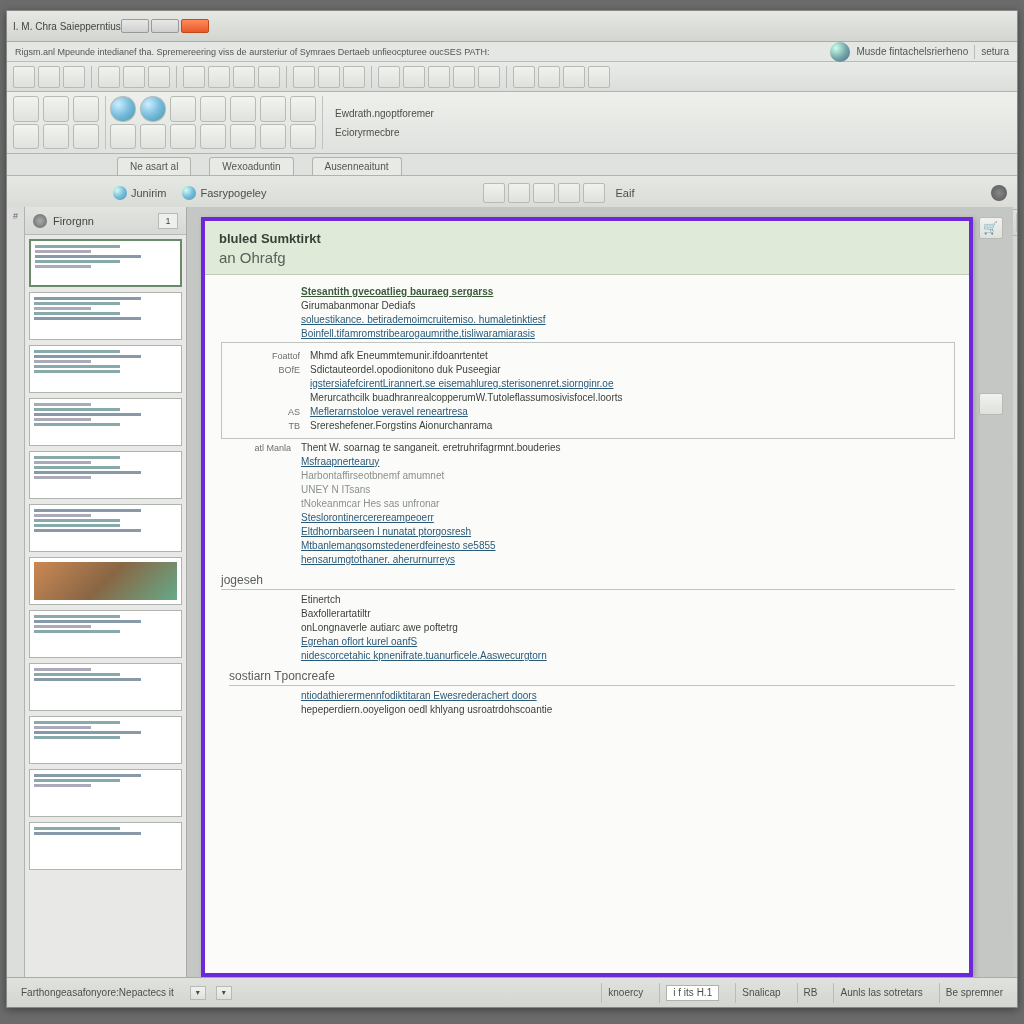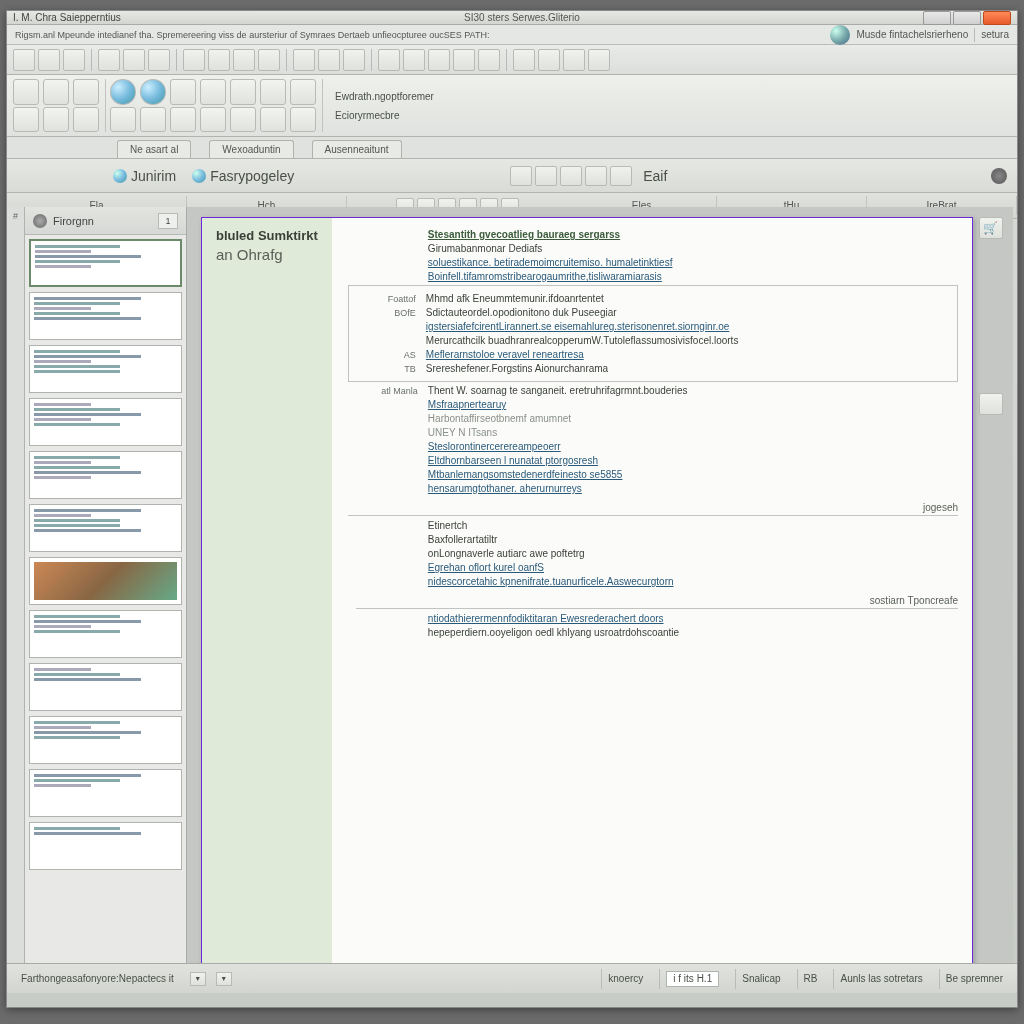--- a/index.html
+++ b/index.html
@@ -1,19 +1,19 @@
 <!DOCTYPE html>
 <html><head>
 <meta charset="utf-8">
 <style>
 * { margin: 0; padding: 0; box-sizing: border-box; font-family: "Segoe UI", Tahoma, sans-serif; }
 body { background: #6b6b6b; width: 1024px; height: 1024px; overflow: hidden; font-size: 11px; color: #333; }
 .window { position: absolute; top: 10px; left: 6px; right: 6px; bottom: 16px; background: linear-gradient(#d8dad6, #c8ccc7); border: 1px solid #888; box-shadow: 0 2px 8px rgba(0,0,0,0.4); }
 
-.titlebar { height: 14px; background: linear-gradient(#e6e8e4, #d2d5d0); display: flex; align-items: center; padding: 0 6px; border-bottom: 1px solid #aaa; font-size: 10px; color: #444; }
+.titlebar { height: 31px; background: linear-gradient(#e6e8e4, #d2d5d0); display: flex; align-items: center; padding: 0 6px; border-bottom: 1px solid #aaa; font-size: 10px; color: #444; }
 .titlebar .titleleft { flex: 0 0 auto; }
 .titlebar .titlemid { flex: 1; text-align: center; color: #555; }
 .titlebar .winbtns { display: flex; gap: 2px; }
 .titlebar .winbtn { width: 28px; height: 14px; background: linear-gradient(#e8e8e8,#d0d0d0); border: 1px solid #999; border-radius: 2px; }
 .titlebar .winbtn.close { background: linear-gradient(#ff8a5a,#e85a2a); border-color: #c04a1a; }
 
 .infobar { height: 20px; background: #e4e7e3; border-bottom: 1px solid #bbb; font-size: 9px; color: #555; padding: 3px 8px; display: flex; align-items: center; }
 .infobar-right { margin-left: auto; display: flex; align-items: center; gap: 6px; font-size: 10px; }
 .infobar-right .globe { width: 20px; height: 20px; border-radius: 50%; background: radial-gradient(circle at 30% 30%, #cfe, #7aa, #468); }
 
@@ -24,21 +24,21 @@
 .bigtoolbar { height: 62px; background: linear-gradient(#eef0ec,#dfe2de); border-bottom: 1px solid #b0b4af; display: flex; padding: 4px 6px; gap: 4px; }
 .bigtoolbar .group { display: flex; gap: 4px; align-items: stretch; border-right: 1px solid #c0c3bf; padding-right: 6px; }
 .bigtoolbar .bigbtn { width: 26px; height: 26px; background: linear-gradient(#f2f4f0,#e0e2de); border: 1px solid #b8bab6; border-radius: 3px; }
 .bigtoolbar .bigbtn.round { border-radius: 50%; background: radial-gradient(circle at 30% 30%, #cef,#7bd,#49a); }
 .bigtoolbar .col { display: flex; flex-direction: column; gap: 2px; }
 .bigtoolbar .labels { display: flex; flex-direction: column; justify-content: center; gap: 8px; padding-left: 8px; font-size: 10px; color: #4a5048; }
 
 .tabstrip { height: 22px; background: #dfe2de; border-bottom: 1px solid #b0b4af; display: flex; align-items: flex-end; padding-left: 110px; font-size: 10px; color: #555; }
 .tabstrip .tab { padding: 3px 12px; border: 1px solid #b0b4af; border-bottom: none; background: #e8eae6; margin-right: 18px; border-radius: 3px 3px 0 0; }
 
-.subribbon { height: 34px; background: linear-gradient(#e6e8e4,#d9dbd7); border-bottom: 1px solid #b0b4af; display: flex; align-items: center; padding: 0 10px; gap: 16px; font-size: 14px; color: #4a5048; }
+.subribbon { height: 34px; background: linear-gradient(#e6e8e4,#d9dbd7); border-bottom: 1px solid #b0b4af; display: flex; align-items: center; padding: 0 10px; gap: 16px; font-size: 11px; color: #4a5048; }
 .subribbon .sritem { display: flex; align-items: center; gap: 4px; }
 .subribbon .sricon { width: 14px; height: 14px; border-radius: 50%; background: radial-gradient(circle at 30% 30%, #cfe,#7bd,#49a); }
 .subribbon .srgroup { display: flex; align-items: center; gap: 3px; margin-left: auto; }
 .subribbon .srbtn { width: 22px; height: 20px; background: linear-gradient(#f0f2ee,#dfe1dd); border: 1px solid #b8bab6; border-radius: 2px; }
 .subribbon .srgear { margin-left: auto; width: 16px; height: 16px; border-radius: 50%; background: radial-gradient(circle,#888,#555); }
 
 .colheaders { height: 26px; background: linear-gradient(#e0e2de,#d4d6d2); border-bottom: 1px solid #b0b4af; display: flex; align-items: center; font-size: 10px; color: #555; }
 .colheaders .ch { flex: 1; text-align: center; border-right: 1px solid #c0c3bf; padding: 4px 0; }
 .colheaders .chgroup { display: flex; align-items: center; gap: 3px; padding: 0 8px; }
 .colheaders .chbtn { width: 18px; height: 16px; background: linear-gradient(#f0f2ee,#dfe1dd); border: 1px solid #b8bab6; border-radius: 2px; }
@@ -54,52 +54,51 @@
 .thumbs { flex: 1; overflow: hidden; padding: 4px; background: #e8e9e6; }
 .thumb { height: 48px; background: #fff; border: 1px solid #b0b4af; margin-bottom: 5px; position: relative; }
 .thumb.sel { border: 2px solid #6a8a6a; }
 .thumb .bars { position: absolute; inset: 4px; display: flex; flex-direction: column; gap: 2px; }
 .thumb .bar { height: 3px; background: linear-gradient(90deg,#8aa 0%,#8aa 60%,transparent 60%); }
 .thumb .bar.s2 { background: linear-gradient(90deg,#aab 0%,#aab 40%,transparent 40%); }
 .thumb .bar.s3 { background: linear-gradient(90deg,#89a 0%,#89a 75%,transparent 75%); }
 .thumb.img .bars { background: linear-gradient(135deg,#c85 0%,#864 50%,#6a8 100%); }
 
 .contentwrap { flex: 1; position: relative; background: #c4c7c3; }
-.page { position: absolute; left: 14px; top: 10px; right: 40px; bottom: 0; background: #fbfcfa; border: 1px solid #6d28d9; box-shadow: 2px 2px 5px rgba(0,0,0,0.2); display: flex; flex-direction: row; }
+.page { position: absolute; left: 14px; top: 10px; right: 40px; bottom: 0; background: #fbfcfa; border: 4px solid #6d28d9; box-shadow: 2px 2px 5px rgba(0,0,0,0.2); display: flex; flex-direction: column; }
 .pagehdr { background: #e0ead8; padding: 10px 14px 8px; border-bottom: 1px solid #c0cab8; }
 .pagehdr .h1 { font-size: 13px; font-weight: 600; color: #3a4038; }
 .pagehdr .h2 { font-size: 15px; color: #5a6058; margin-top: 3px; }
 .pagebody { flex: 1; padding: 8px 14px 8px 24px; font-size: 10px; color: #3a4038; overflow: hidden; position: relative; }
 .row { display: flex; align-items: flex-start; margin: 3px 0; }
 .row .lbl { width: 72px; flex-shrink: 0; font-size: 9px; color: #6a706a; text-align: right; padding-right: 10px; padding-top: 1px; }
 .row .txt { flex: 1; }
 .row .txt.link { color: #2a5a7a; text-decoration: underline; }
 .row .txt.gray { color: #8a908a; }
 .row .txt.head { font-weight: 600; color: #3a5a3a; }
-.inset { border: 1px solid #c0c3bf; padding: 4px 5px; margin-left: -8px; }
-.sectionhead { font-size: 10px; color: #5a6058; margin: 8px 0 4px -8px; border-bottom: 1px solid #c0c3bf; padding-bottom: 2px; text-align: right; }
+.inset { border: 1px solid #c0c3bf; padding: 4px 16px; margin-left: -8px; }
+.sectionhead { font-size: 12px; color: #5a6058; margin: 8px 0 4px -8px; border-bottom: 1px solid #c0c3bf; padding-bottom: 2px; }
 .rightgutter { position: absolute; right: 6px; top: 10px; bottom: 0; width: 28px; }
 .rightgutter .rgbtn { width: 24px; height: 22px; background: linear-gradient(#f0f2ee,#dfe1dd); border: 1px solid #b8bab6; border-radius: 2px; margin-bottom: 4px; display:flex; align-items:center; justify-content:center; }
 .rightgutter .cart { color:#6a8a6a; font-size:12px; }
 
-.statusbar { position: absolute; left: 0; right: 0; bottom: 14px; height: 30px; background: linear-gradient(#e0e2de,#d2d5d0); border-top: 1px solid #aaa; display: flex; align-items: center; font-size: 10px; color: #4a5048; padding: 0 8px; gap: 10px; }
+.statusbar { position: absolute; left: 0; right: 0; bottom: 0; height: 30px; background: linear-gradient(#e0e2de,#d2d5d0); border-top: 1px solid #aaa; display: flex; align-items: center; font-size: 10px; color: #4a5048; padding: 0 8px; gap: 10px; }
 .statusbar .seg { display: flex; align-items: center; gap: 4px; padding: 0 6px; border-left: 1px solid #bbb; height: 20px; }
 .statusbar .seg:first-child { border-left: none; }
 .statusbar .dd { width: 16px; height: 14px; background: linear-gradient(#f0f2ee,#dfe1dd); border: 1px solid #b8bab6; display:flex; align-items:center; justify-content:center; font-size:8px; }
 .statusbar .spacer { flex: 1; }
 .statusbar .pagebox { background:#fff; border:1px solid #b0b4af; padding:1px 6px; height:16px; display:flex; align-items:center; }
 </style>
 </head>
 <body>
 
 <div class="window">
 
   <div class="titlebar">
     <span class="titleleft">I. M.  Chra  Saiepperntius</span>
-    <span class="titlemid">SI30 sters Serwes.Gliterio</span>
     <div class="winbtns">
       <div class="winbtn"></div>
       <div class="winbtn"></div>
       <div class="winbtn close"></div>
     </div>
   </div>
 
   <div class="infobar">
     <span>Rigsm.anl Mpeunde intedianef tha. Spremereering viss de aursteriur of Symraes Dertaeb unfieocpturee oucSES PATH:</span>
     <div class="infobar-right">
@@ -401,20 +400,24 @@
             <div class="row">
               <div class="lbl"></div>
               <div class="txt gray">Harbontaffirseotbnemf amumnet</div>
             </div>
             <div class="row">
               <div class="lbl"></div>
               <div class="txt gray">UNEY N ITsans</div>
             </div>
             <div class="row">
               <div class="lbl"></div>
+              <div class="txt gray">tNokeanmcar Hes sas unfronar</div>
+            </div>
+            <div class="row">
+              <div class="lbl"></div>
               <div class="txt link">Steslorontinercerereampeoerr</div>
             </div>
             <div class="row">
               <div class="lbl"></div>
               <div class="txt link">Eltdhornbarseen l nunatat ptorgosresh</div>
             </div>
             <div class="row">
               <div class="lbl"></div>
               <div class="txt link">Mtbanlemangsomstedenerdfeinesto se5855</div>
             </div>

